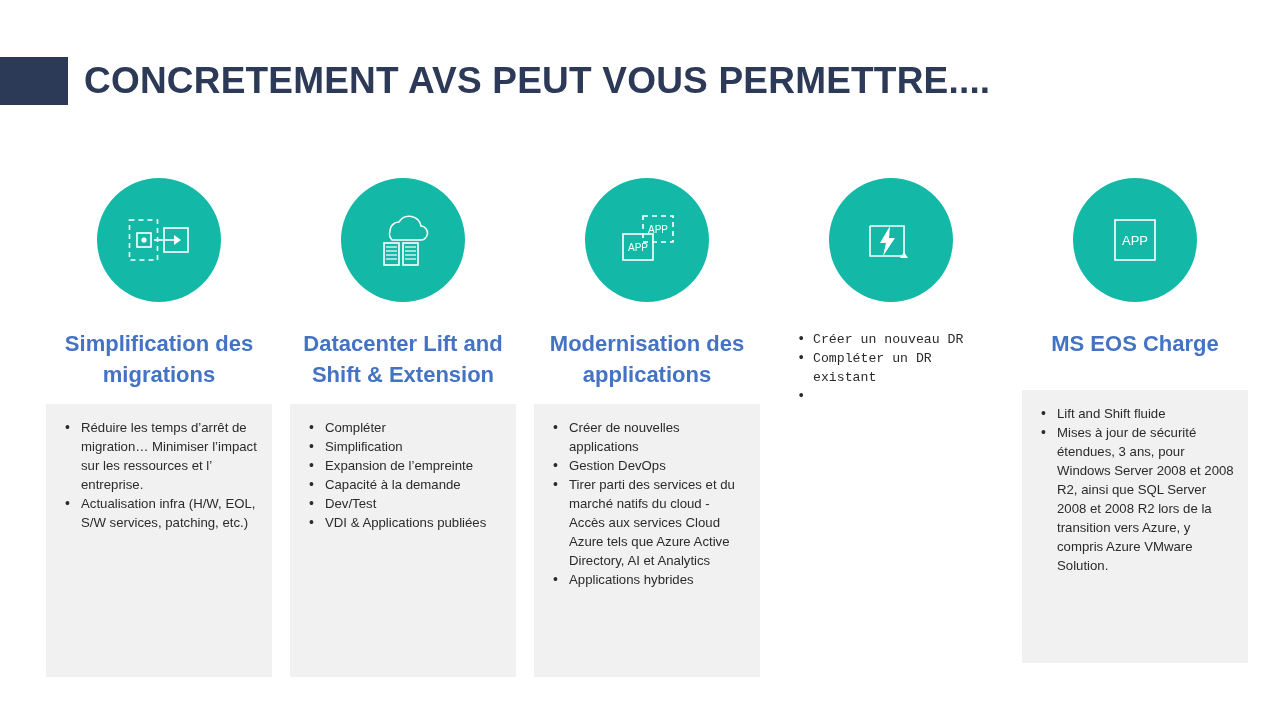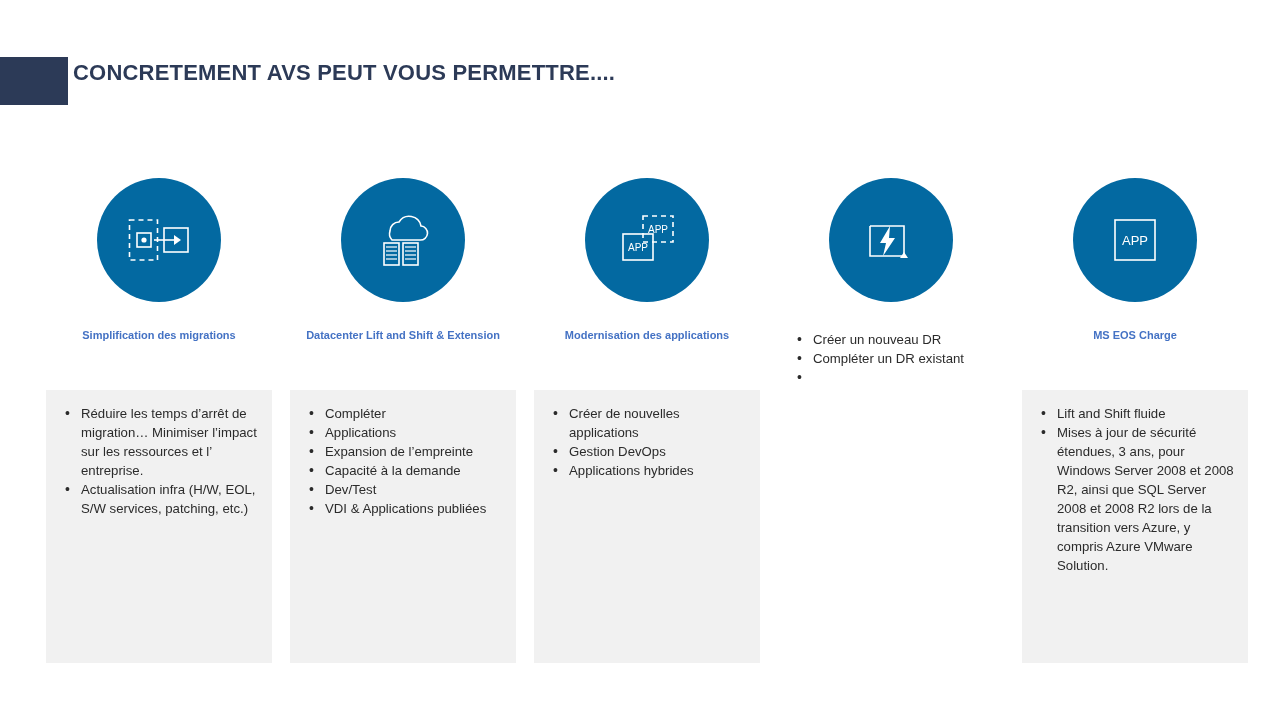--- a/index.html
+++ b/index.html
@@ -11,65 +11,65 @@
   }
   .slide { position: relative; width: 1280px; height: 720px; background:#fff; }
 
   
   .title-accent {
     position: absolute; left: 0; top: 57px;
     width: 68px; height: 48px;
     background: #2c3a57;
   }
   .slide-title {
-    position: absolute; left: 73px; top: 60px;
-    font-size: 22px; font-weight: bold;
+    position: absolute; left: 84px; top: 60px;
+    font-size: 37px; font-weight: bold;
     letter-spacing: 0.2px;
     color: #2c3a57;
     white-space: nowrap;
   }
 
   
   .columns {
     position: absolute;
     left: 46px; top: 178px;
     width: 1190px;
     display: flex;
     gap: 18px;
   }
   .col { width: 226px; display: flex; flex-direction: column; align-items: center; }
 
   .circle {
     width: 124px; height: 124px; border-radius: 50%;
-    background: #0369a1;
+    background: #14b8a6;
     display: flex; align-items: center; justify-content: center;
     flex: none;
   }
   .circle svg { display:block; }
 
   .col-title {
     margin-top: 26px;
     width: 240px;
     text-align: center;
     color: #4472c4;
     font-weight: bold;
-    font-size: 11px;
+    font-size: 22px;
     line-height: 1.42;
     min-height: 48px;
   }
 
   .card {
     margin-top: 14px;
     width: 226px;
     height: 273px;
     background: #f1f1f1;
     padding: 14px 12px 14px 10px;
     overflow: hidden;
   }
-  .card.plain { background: #ffffff; }
+  .card.plain { background: #ffffff; font-family: Liberation Mono, monospace; }
   ul.bullets { list-style: none; }
   ul.bullets li {
     position: relative;
     padding-left: 25px;
     margin-bottom: 0px;
     font-size: 13.2px;
     line-height: 1.44;
     color: #2b2b2b;
   }
   ul.bullets li::before {
@@ -131,21 +131,21 @@
               <line x1="33" y1="42" x2="44" y2="42"></line>
                 <line x1="33" y1="46" x2="44" y2="46"></line>
             </g>
           </svg>
         </span>
       </div>
       <div class="col-title">Datacenter Lift and Shift  &amp; Extension</div>
       <div class="card">
         <ul class="bullets">
           <li>Compléter</li>
-          <li>Applications</li>
+          <li>Simplification</li>
           <li>Expansion de l’empreinte</li>
           <li>Capacité à la demande</li>
           <li>Dev/Test</li>
           <li>VDI &amp; Applications publiées</li>
         </ul>
       </div>
     </div>
 
     <div class="col">
       <div class="circle">
@@ -156,20 +156,21 @@
             <rect x="8" y="22" width="30" height="26" fill="none" stroke="#ffffff" stroke-width="1.6"></rect>
             <text x="23" y="39" fill="#ffffff" font-size="10" font-family="Liberation Sans, sans-serif" text-anchor="middle">APP</text>
           </svg>
         </span>
       </div>
       <div class="col-title">Modernisation des applications</div>
       <div class="card">
         <ul class="bullets">
           <li>Créer de nouvelles applications</li>
           <li>Gestion DevOps</li>
+          <li>Tirer parti des services et du marché natifs du cloud - Accès aux services Cloud Azure tels que Azure Active Directory, AI et Analytics</li>
           <li>Applications hybrides</li>
         </ul>
       </div>
     </div>
 
     <div class="col">
       <div class="circle">
         <span>
           <svg width="58" height="56" viewBox="0 0 58 56">
             <path d="M8 14 v30 h34" fill="none" stroke="#ffffff" stroke-width="1.6"></path>

